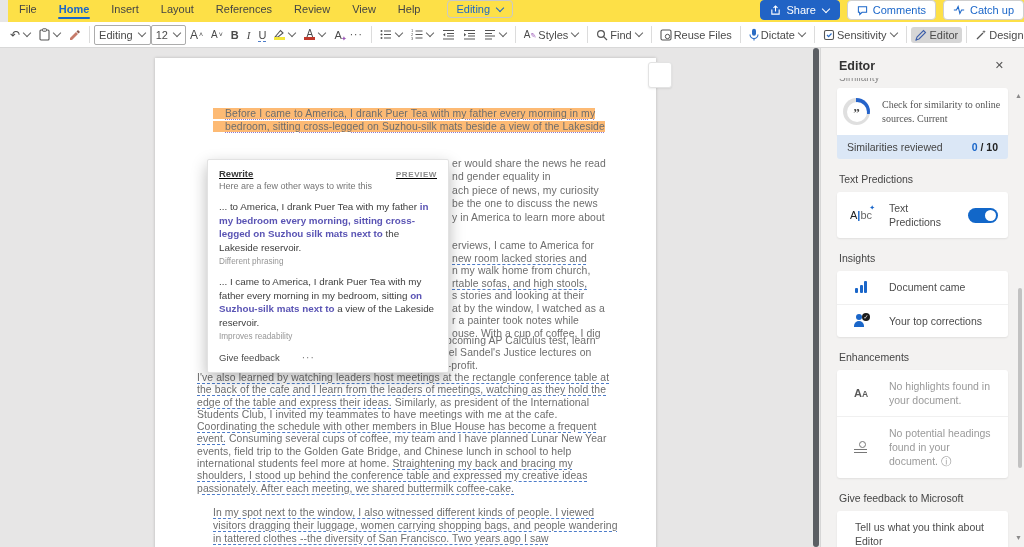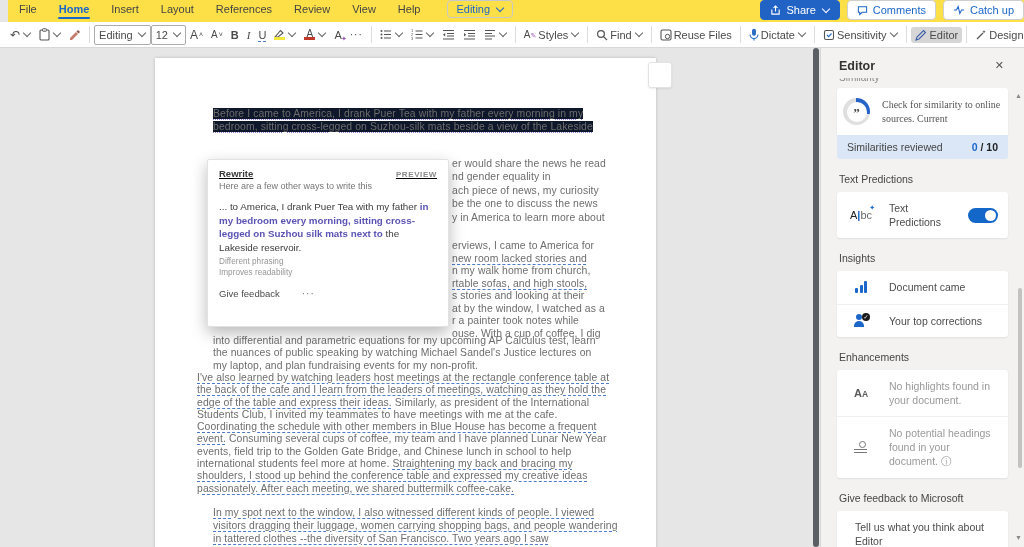--- a/index.html
+++ b/index.html
@@ -39,21 +39,21 @@
 
   
   .main-bg{position:absolute;left:0;top:48px;width:814px;height:499px;background:#e7e6e6;}
   .page{position:absolute;left:155px;top:58px;width:501px;height:520px;background:#fff;
         box-shadow:0 0 3px rgba(0,0,0,.2);}
   .comment-stub{position:absolute;left:493px;top:4px;width:22px;height:24px;background:#fff;
         border:1px solid #e3e3e3;border-radius:3px;box-shadow:0 1px 2px rgba(0,0,0,.08);}
 
   
   .doc{font-size:10.4px;color:#6d6d6d;letter-spacing:.1px;}
-  .hl{background:#0f172a;text-decoration:underline dotted #8a7ad2 1px;text-underline-offset:2px;}
+  .hl{background:#fdba74;text-decoration:underline dotted #8a7ad2 1px;text-underline-offset:2px;padding-left:12px;}
   span.u,.dline.u{text-decoration:underline dashed #4d7cc9 1px;text-underline-offset:2px;background:none;}
   .p1{position:absolute;left:58px;top:50px;width:420px;line-height:12.8px;}
   .frags1{position:absolute;left:297px;top:99px;line-height:13.4px;width:200px;}
   .frags2{position:absolute;left:297px;top:182px;line-height:12.5px;width:200px;}
   .tail{position:absolute;left:58px;top:277px;width:420px;line-height:12.4px;}
   .p3{position:absolute;left:42px;top:314px;width:414px;line-height:12.3px;}
   .p4{position:absolute;left:58px;top:448px;width:414px;line-height:13px;}
 
   
   .popup{position:absolute;left:207px;top:159px;width:242px;min-height:168px;background:#fff;
@@ -366,20 +366,21 @@
   </div>
 
   <div class="popup">
     <div class="popup-head">
       <span class="popup-title">Rewrite</span>
       <span class="popup-preview">PREVIEW</span>
     </div>
     <div class="popup-sub">Here are a few other ways to write this</div>
     <div class="sugg"><span>... to America, I drank Puer Tea with my father </span><span class="sb">in my bedroom every morning, sitting cross-legged on Suzhou silk mats next to</span><span> the Lakeside reservoir.</span></div>
     <div class="sugg-tag">Different phrasing</div>
+    <div class="sugg"><span>... I came to America, I drank Puer Tea with my father every morning in my bedroom, sitting </span><span class="sb">on Suzhou-silk mats next to</span><span> a view of the Lakeside reservoir.</span></div>
     <div class="sugg-tag">Improves readability</div>
     <div class="popup-foot">
       <span class="popup-feedback">Give feedback</span>
       <span class="popup-more">···</span>
     </div>
   </div>
 
   <div class="doc-scroll"></div>
 
   <div class="panel">

